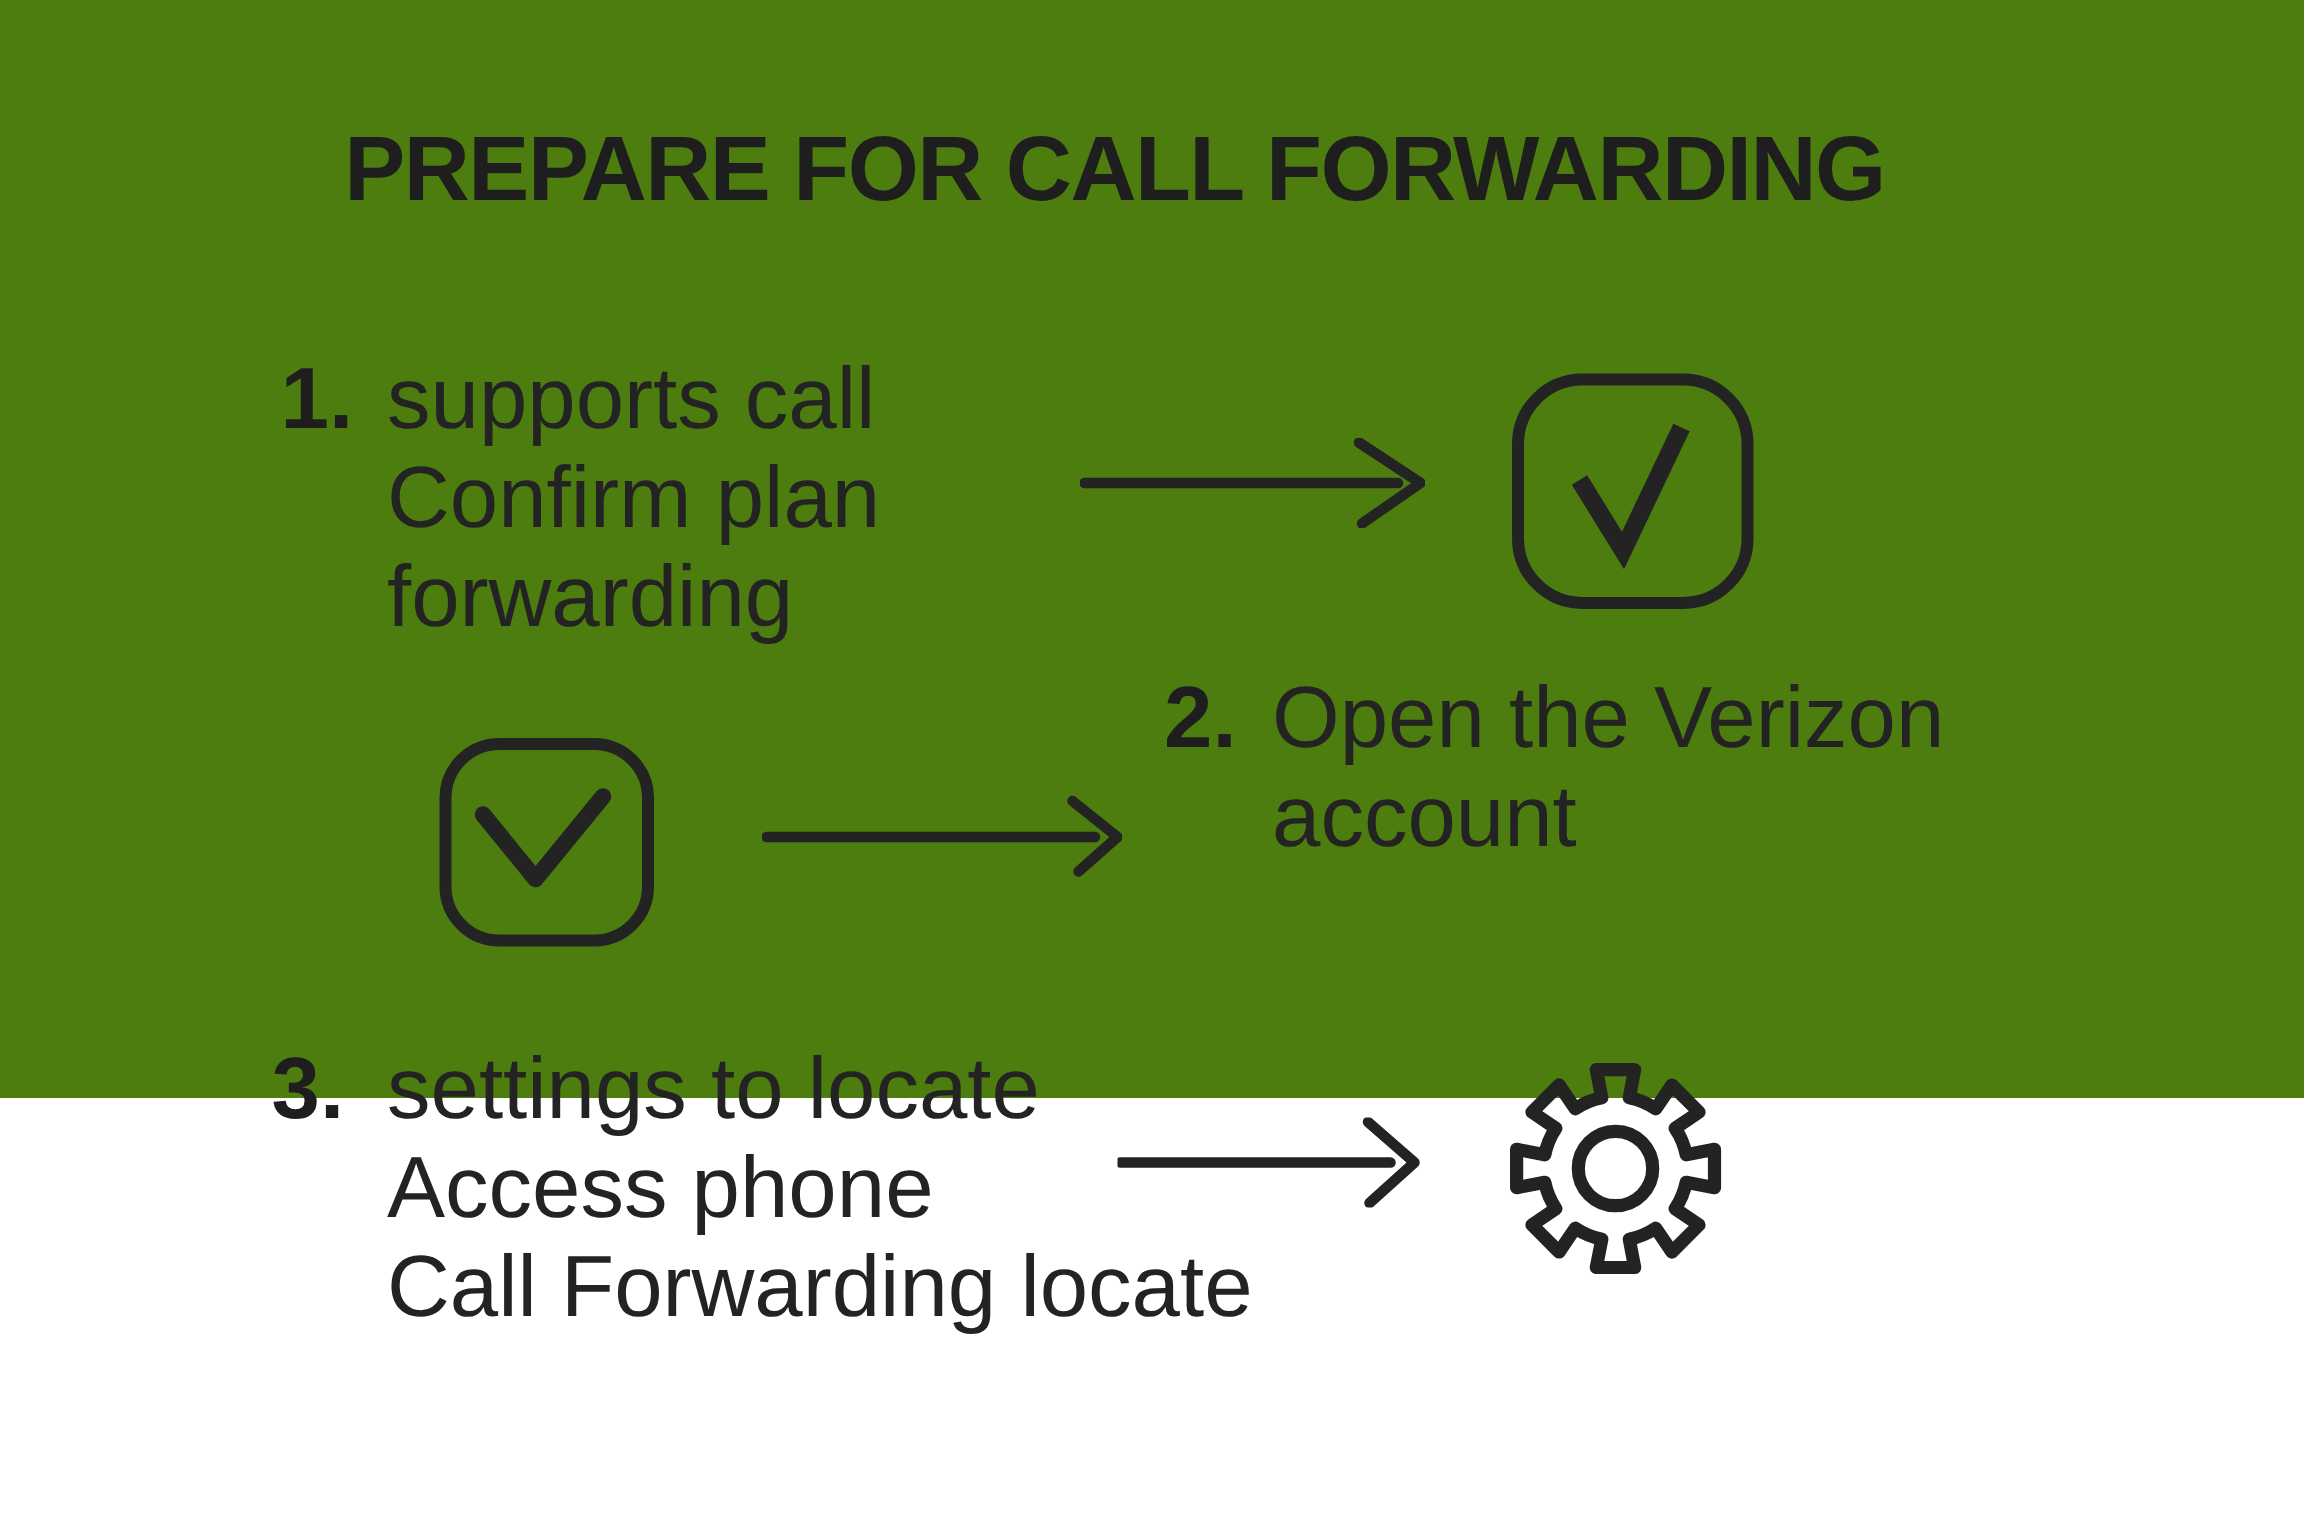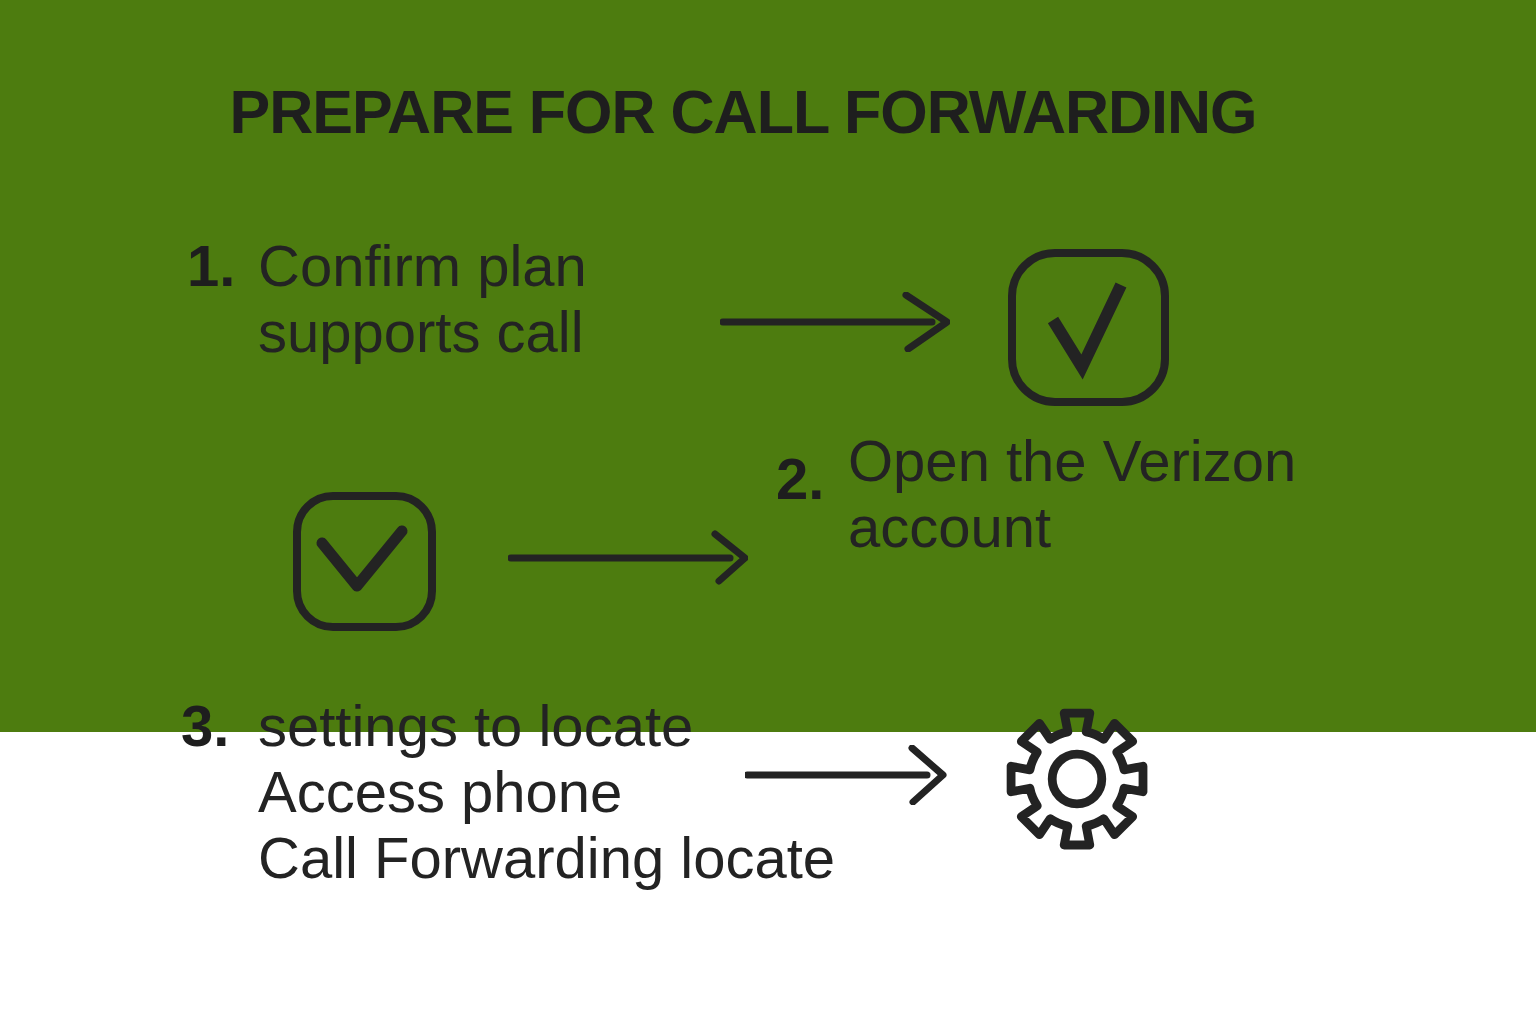--- a/index.html
+++ b/index.html
@@ -47,22 +47,23 @@
 </style>
 </head>
 <body>
 
 <div class="canvas">
 
   <div class="page-title">PREPARE FOR CALL FORWARDING</div>
 
   <div class="step-number" style="left:187px; top:233px;">1.</div>
   <div class="step-lines" style="left:258px; top:233px;">
+    <div>supports call</div>
     <div>Confirm plan</div>
-    <div>supports call</div>
+    <div>forwarding</div>
   </div>
 
   <svg class="icon-svg" style="left:720px; top:292px;" width="230" height="60" viewBox="0 0 230 60">
     <g stroke="#232323" stroke-width="7" fill="none" stroke-linecap="round" stroke-linejoin="round">
       <line x1="3" y1="30" x2="212" y2="30"></line>
       <polyline points="186,3 227,30 188,57"></polyline>
     </g>
   </svg>
 
   <svg class="icon-svg" style="left:1007px; top:248px;" width="163" height="159" viewBox="0 0 163 159">
@@ -76,21 +77,21 @@
   </svg>
 
   <svg class="icon-svg" style="left:508px; top:528px;" width="240" height="60" viewBox="0 0 240 60">
     <g stroke="#232323" stroke-width="7" fill="none" stroke-linecap="round" stroke-linejoin="round">
       <line x1="3" y1="30" x2="222" y2="30"></line>
       <polyline points="207,6 237,30 211,53"></polyline>
     </g>
   </svg>
 
   <div class="step-number" style="left:776px; top:446px;">2.</div>
-  <div class="step-lines" style="left:848px; top:428px;">
+  <div class="step-lines" style="left:848px; top:446px;">
     <div>Open the Verizon</div>
     <div>account</div>
   </div>
 
   <div class="step-number" style="left:181px; top:693px;">3.</div>
   <div class="step-lines" style="left:258px; top:693px;">
     <div>settings to locate</div>
     <div>Access phone</div>
     <div>Call Forwarding locate</div>
   </div>

